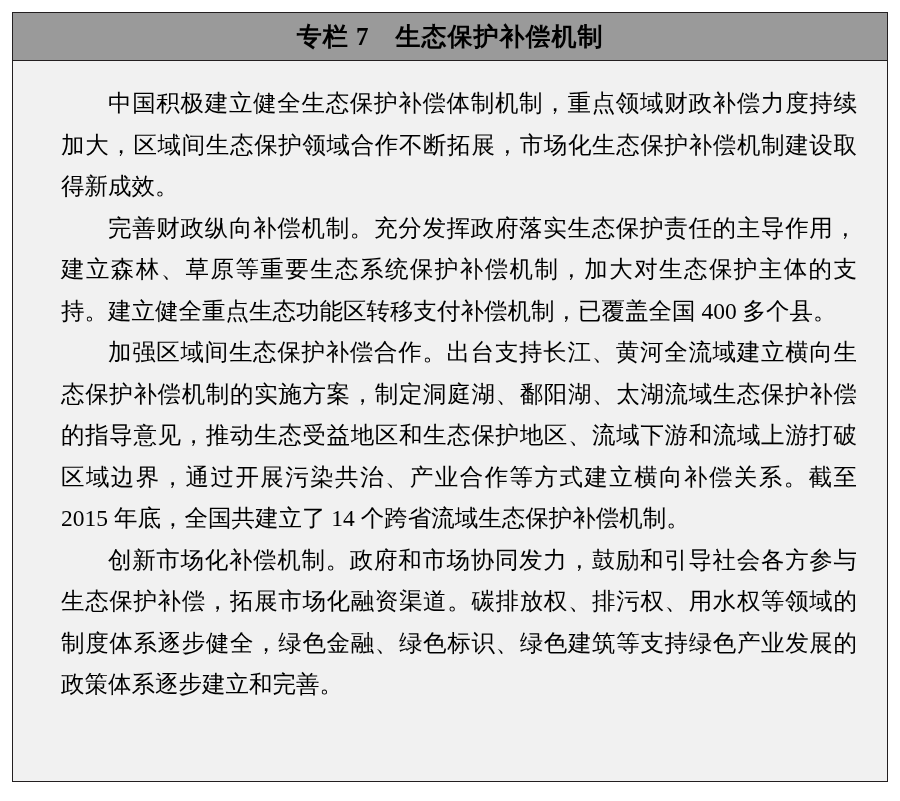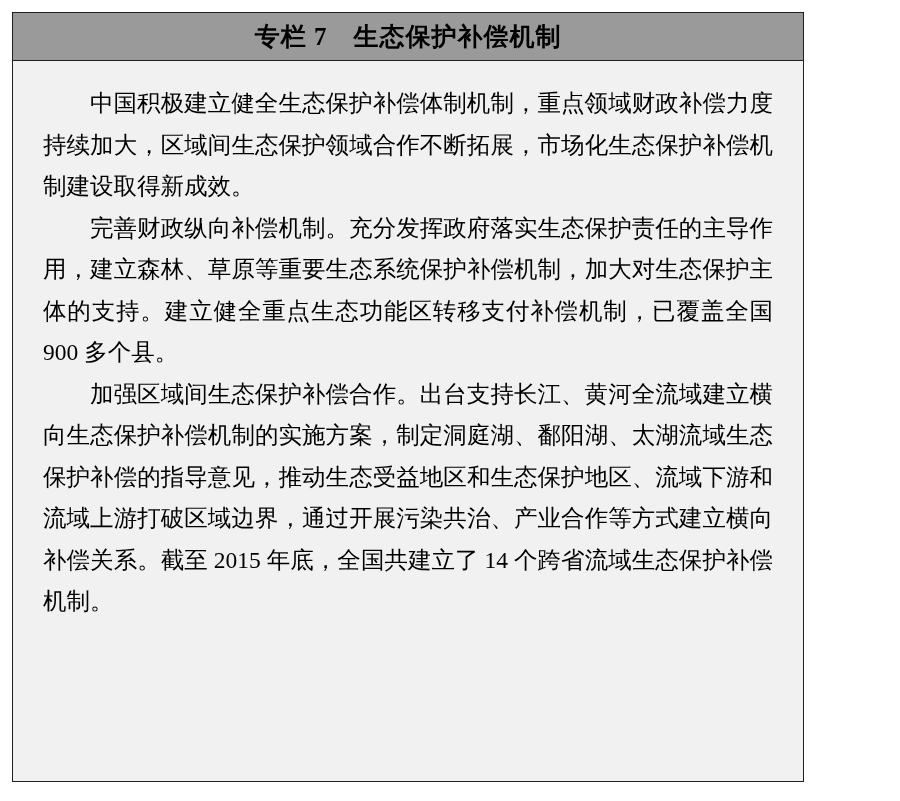--- a/index.html
+++ b/index.html
@@ -9,21 +9,21 @@
   }
   body {
     width: 900px;
     height: 801px;
     font-family: "Liberation Serif", "DejaVu Serif", serif;
   }
   .box {
     position: absolute;
     left: 12px;
     top: 12px;
-    width: 792px;
+    width: 876px;
     height: 770px;
     border: 1px solid #231f20;
     box-sizing: border-box;
     background: #f1f1f1;
     display: flex;
     flex-direction: column;
   }
   .box-header {
     background: #9a9a9a;
     color: #000000;
@@ -41,35 +41,36 @@
     letter-spacing: 1px;
     font-family: "Liberation Serif", "DejaVu Serif", serif;
   }
   .box-body {
     flex: 1;
     padding: 22px 30px 10px 30px;
     box-sizing: border-box;
     background: #f1f1f1;
   }
   p.para {
-    margin: 0 0 0 0;
+    margin: 0 0 0 18px;
     text-indent: 2em;
     font-size: 23.5px;
     line-height: 41.5px;
     color: #000000;
     text-align: justify;
     text-justify: inter-ideograph;
     font-family: "Liberation Serif", "DejaVu Serif", serif;
   }
 </style>
 </head>
 <body>
 
 <div class="box">
   <div class="box-header">
     <span class="title">专栏 7　生态保护补偿机制</span>
   </div>
   <div class="box-body">
     <p class="para">中国积极建立健全生态保护补偿体制机制，重点领域财政补偿力度持续加大，区域间生态保护领域合作不断拓展，市场化生态保护补偿机制建设取得新成效。</p>
-    <p class="para">完善财政纵向补偿机制。充分发挥政府落实生态保护责任的主导作用，建立森林、草原等重要生态系统保护补偿机制，加大对生态保护主体的支持。建立健全重点生态功能区转移支付补偿机制，已覆盖全国 900 多个县。</p>
+    <p class="para">完善财政纵向补偿机制。充分发挥政府落实生态保护责任的主导作用，建立森林、草原等重要生态系统保护补偿机制，加大对生态保护主体的支持。建立健全重点生态功能区转移支付补偿机制，已覆盖全国 400 多个县。</p>
     <p class="para">加强区域间生态保护补偿合作。出台支持长江、黄河全流域建立横向生态保护补偿机制的实施方案，制定洞庭湖、鄱阳湖、太湖流域生态保护补偿的指导意见，推动生态受益地区和生态保护地区、流域下游和流域上游打破区域边界，通过开展污染共治、产业合作等方式建立横向补偿关系。截至 2015 年底，全国共建立了 14 个跨省流域生态保护补偿机制。</p>
+    <p class="para">创新市场化补偿机制。政府和市场协同发力，鼓励和引导社会各方参与生态保护补偿，拓展市场化融资渠道。碳排放权、排污权、用水权等领域的制度体系逐步健全，绿色金融、绿色标识、绿色建筑等支持绿色产业发展的政策体系逐步建立和完善。</p>
   </div>
 </div>
 
 </body></html>

